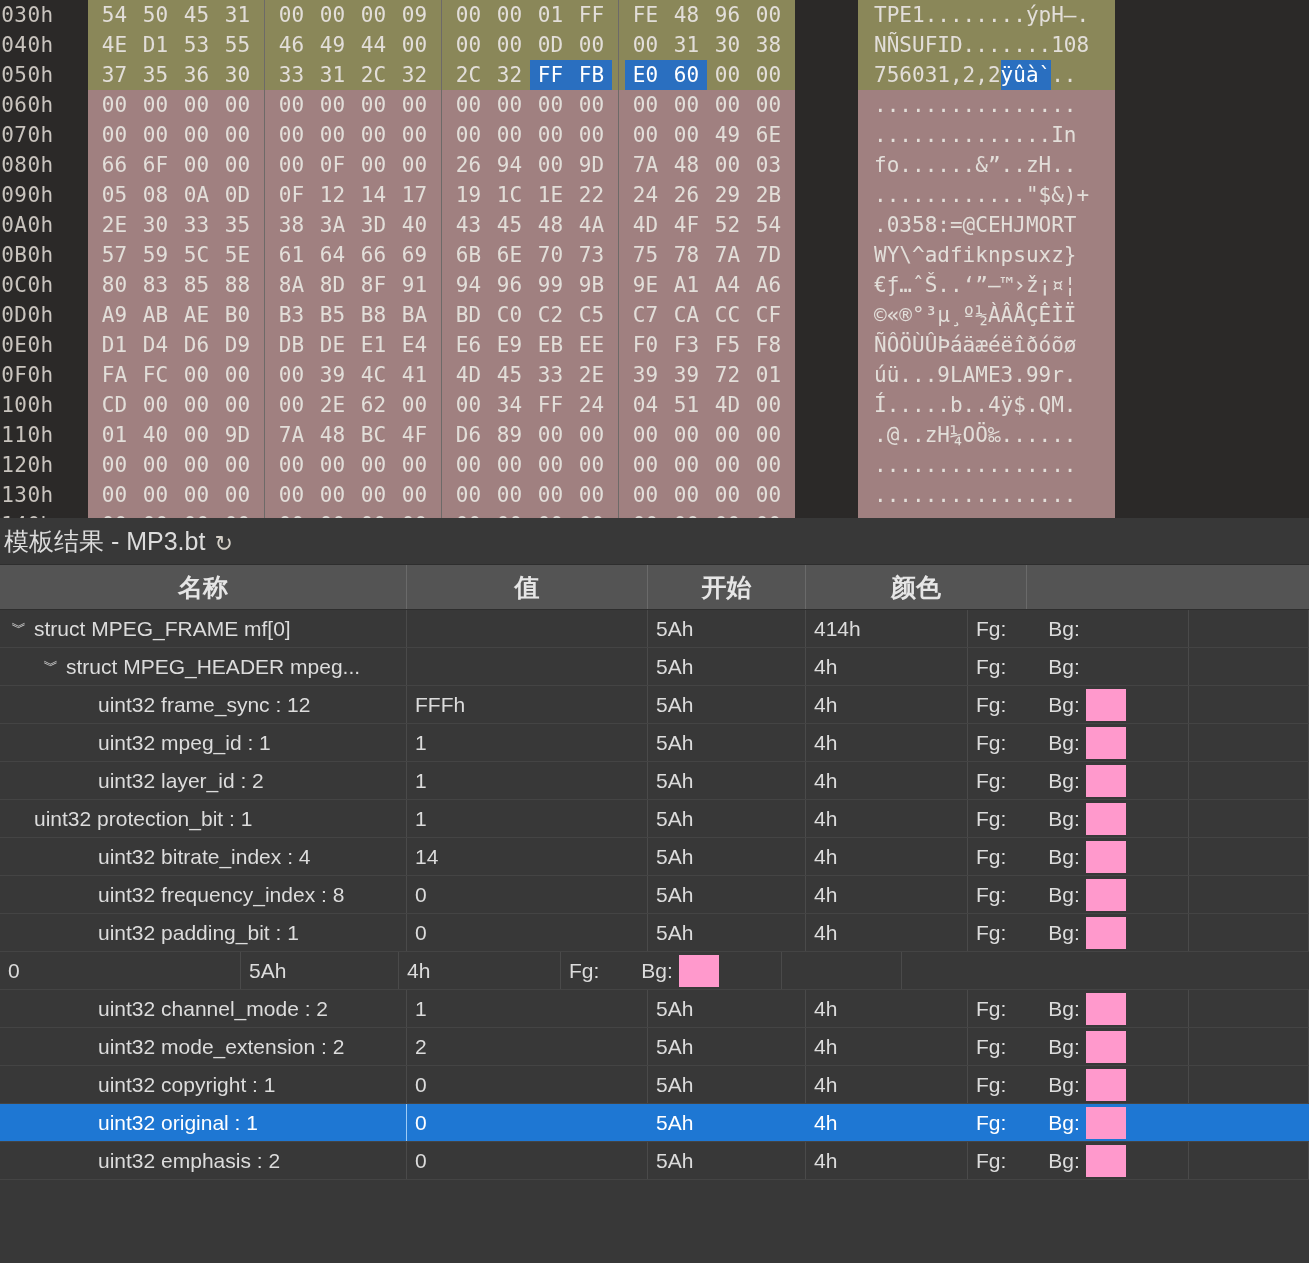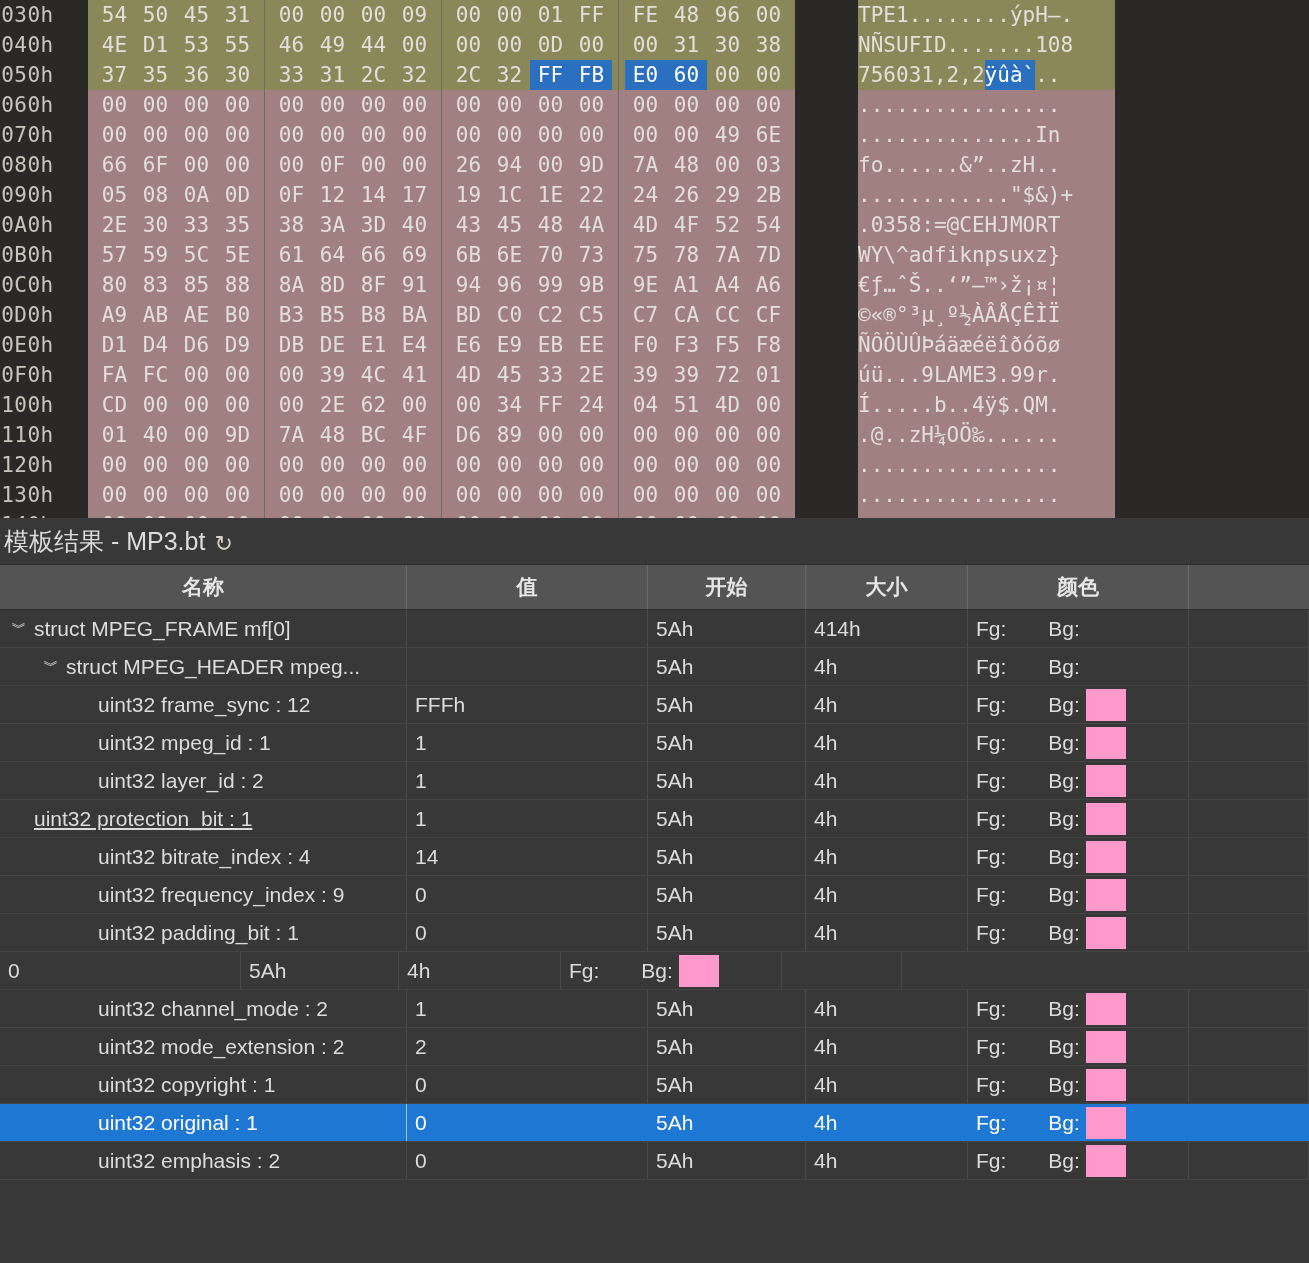--- a/index.html
+++ b/index.html
@@ -51,21 +51,21 @@
     width: 41px;
     text-align: center;
     color: #e2ded9;
   }
   .ascii {
     position: absolute; left: 858px; top: 0;
     width: 257px;
     height: 30px;
     color: #e2ded9;
     letter-spacing: 0px;
-    padding-left: 0;
+    padding-left: 16px;
   }
   .ascii span { display:inline-block; }
   .bg-olive { background: #8a8759; }
   .bg-rose  { background: #a08080; }
   .sel      { background: #2a6fc0; color: #ffffff; }
   .panel-gap {
     position: absolute; left: 845px; top: 0; width: 13px; height: 518px;
     background: #2b2928; z-index: 2;
   }
 
@@ -88,21 +88,21 @@
 
   #tmpl-table { position:absolute; left:0; top:46px; width:1309px; height:1123px; }
 
   .thead {
     display: flex; height: 46px;
     background: #545454;
     border-top: 1px solid #2e2e2e;
     border-bottom: 1px solid #2e2e2e;
   }
   .th {
-    color: #e6e6e6; font-size: 21px; font-weight: bold;
+    color: #e6e6e6; font-size: 25px; font-weight: bold;
     display: flex; align-items: center; justify-content: center;
     border-right: 1px solid #6a6a6a;
     height: 100%;
   }
   .c-name  { width: 407px; }
   .c-value { width: 241px; }
   .c-start { width: 158px; }
   .c-size  { width: 162px; }
   .c-color { width: 221px; }
   .c-extra { width: 120px; border-right: none; }
@@ -240,21 +240,20 @@
 
   <div id="tmpl-title">
     <span>模板结果 - MP3.bt</span><span class="refresh-icon">↻</span>
   </div>
 
   <div id="tmpl-table">
     <div class="thead">
       <div class="th c-name">名称</div>
       <div class="th c-value">值</div>
       <div class="th c-start">开始</div>
-      <div class="th c-size">大小</div>
       <div class="th c-color">颜色</div>
       <div class="th c-extra"></div>
     </div>
     <div id="tmpl-rows">
         <div class="trow">
           <div class="td c-name name-cell" style="padding-left: 8px;">
             <span class="chev" style="font-size: 15px;">︾</span>
             <span>struct MPEG_FRAME mf[0]</span>
           </div>
           <div class="td c-value"></div>
@@ -319,21 +318,21 @@
           <div class="td c-start">5Ah</div>
           <div class="td c-size">4h</div>
           <div class="td c-color">
             <span class="fglbl">Fg:</span>
             <span class="bglbl">Bg:</span>
             <span class="swatch" style="background: rgb(255, 153, 204);"></span>
           </div>
           <div class="td c-extra"></div>
         </div>
         <div class="trow">
-          <div class="td c-name name-cell" style=" text-decoration: underline;">
+          <div class="td c-name name-cell" style="">
             <span class="chev"></span>
             <span>uint32 protection_bit : 1</span>
           </div>
           <div class="td c-value">1</div>
           <div class="td c-start">5Ah</div>
           <div class="td c-size">4h</div>
           <div class="td c-color">
             <span class="fglbl">Fg:</span>
             <span class="bglbl">Bg:</span>
             <span class="swatch" style="background: rgb(255, 153, 204);"></span>
@@ -351,21 +350,21 @@
           <div class="td c-color">
             <span class="fglbl">Fg:</span>
             <span class="bglbl">Bg:</span>
             <span class="swatch" style="background: rgb(255, 153, 204);"></span>
           </div>
           <div class="td c-extra"></div>
         </div>
         <div class="trow">
           <div class="td c-name name-cell" style="padding-left: 72px;">
             <span class="chev"></span>
-            <span>uint32 frequency_index : 9</span>
+            <span>uint32 frequency_index : 8</span>
           </div>
           <div class="td c-value">0</div>
           <div class="td c-start">5Ah</div>
           <div class="td c-size">4h</div>
           <div class="td c-color">
             <span class="fglbl">Fg:</span>
             <span class="bglbl">Bg:</span>
             <span class="swatch" style="background: rgb(255, 153, 204);"></span>
           </div>
           <div class="td c-extra"></div>

